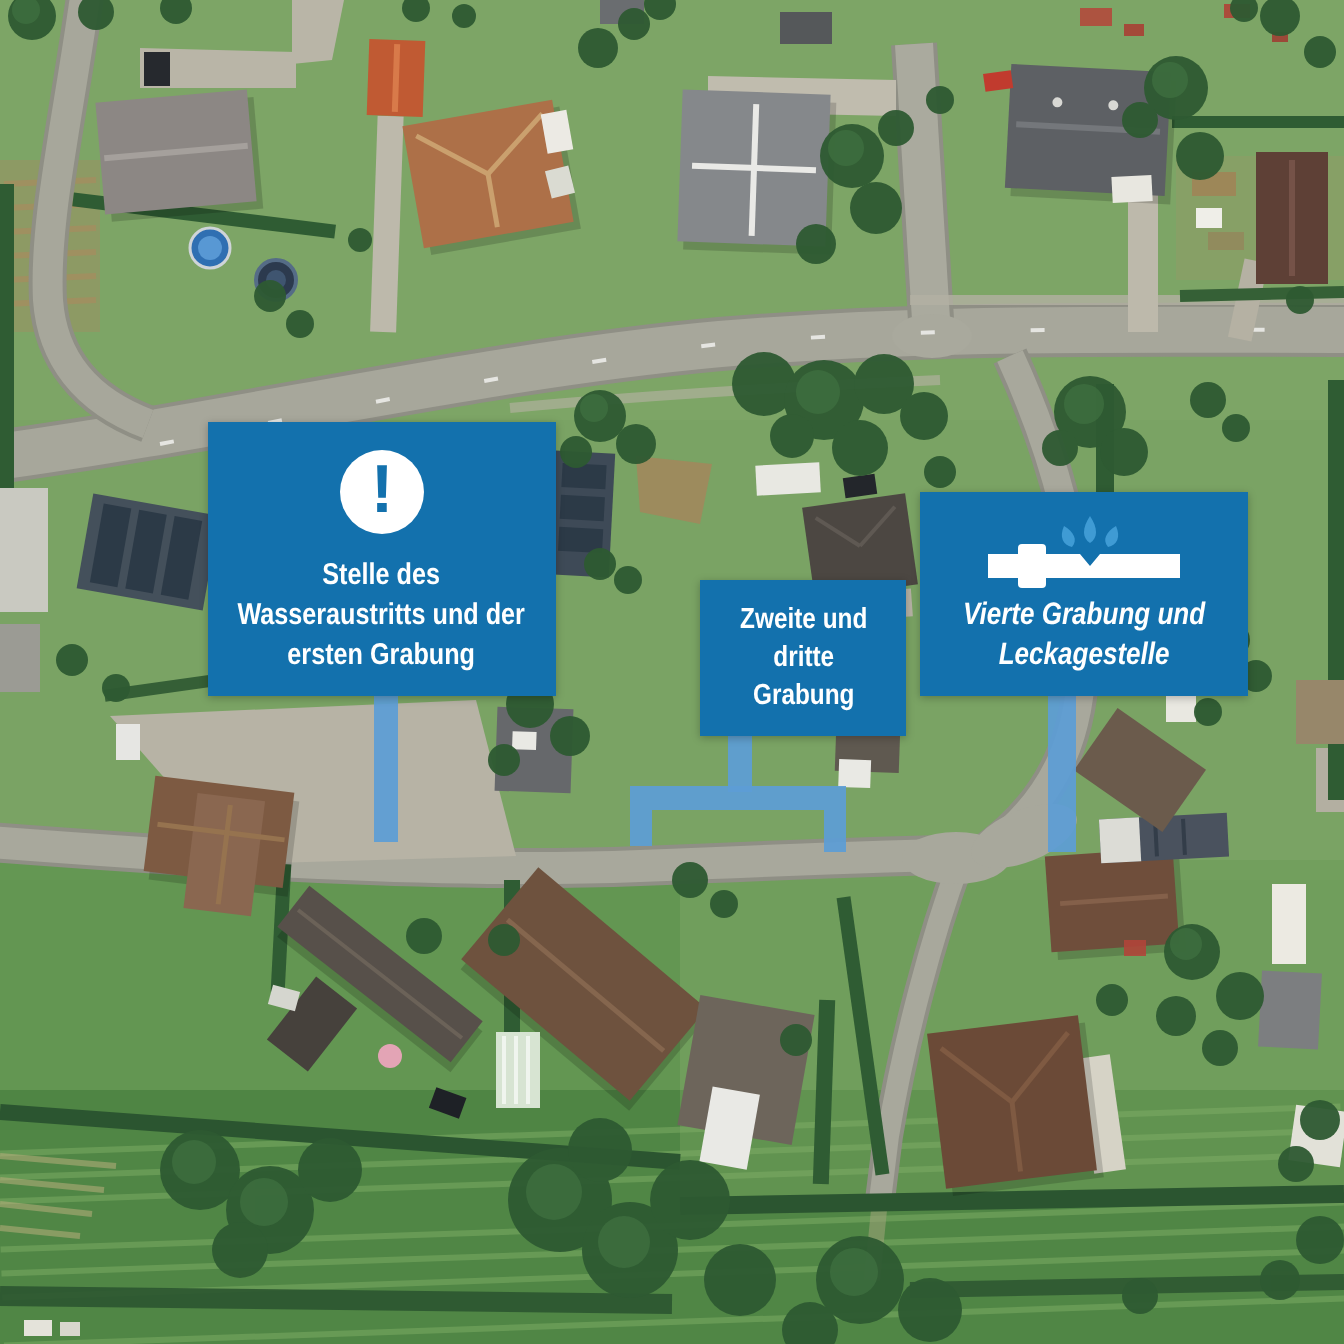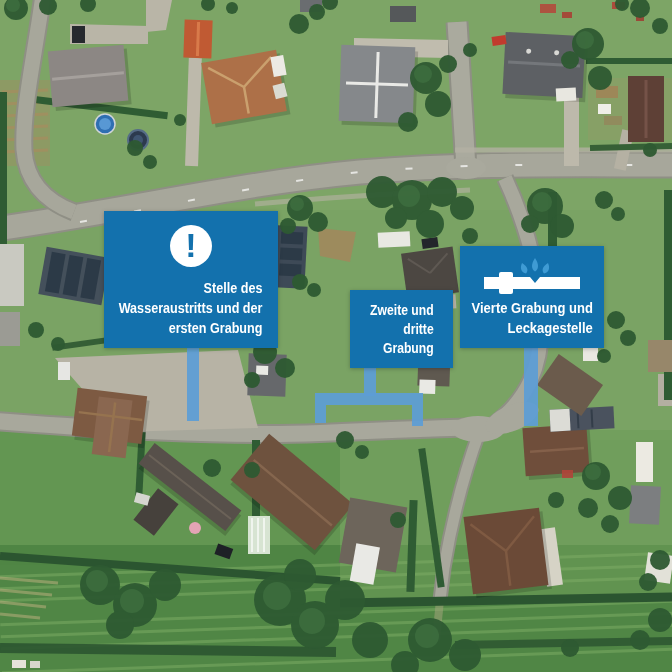--- a/index.html
+++ b/index.html
@@ -19,28 +19,28 @@
   .stem3 { left:524px; top:346px; width:14px; height:80px; }
 
   
   .callout {
     position:absolute; background:#1371ad; color:#fff;
     display:flex; flex-direction:column; align-items:center;
     box-shadow:0 1px 4px rgba(0,0,0,0.25);
   }
   .c1 { left:104px; top:211px; width:174px; height:137px; }
   .c2 { left:318px; top:290px; width:103px; height:78px; justify-content:center;margin-left:32px; }
-  .c3 { left:460px; top:246px; width:144px; height:102px; }
+  .c3 { left:460px; top:246px; width:164px; height:102px;font-style:italic; }
   .badge {
     width:42px; height:42px; border-radius:50%; background:#fff;
     margin-top:14px; display:flex; align-items:center; justify-content:center;
     flex:0 0 auto;
   }
   .excl { color:#1371ad; font-weight:bold; font-size:34px; line-height:1; transform:translateY(-1px); }
-  .lines { text-align:right; }
+  .lines { text-align:center; }
   .c1 .lines { margin-top:11px; }
   .c3 .lines { margin-top:4px; }
   .line {
     display:block; font-weight:bold; white-space:nowrap;
     transform:scaleX(0.84); transform-origin:50% 50%;
   }
   .c1 .line { font-size:15px; line-height:20px; }
   .c2 .line { font-size:14.5px; line-height:19px; }
   .c3 .line { font-size:15.5px; line-height:20px; }
   .pipe-icon { margin-top:10px; flex:0 0 auto; }

